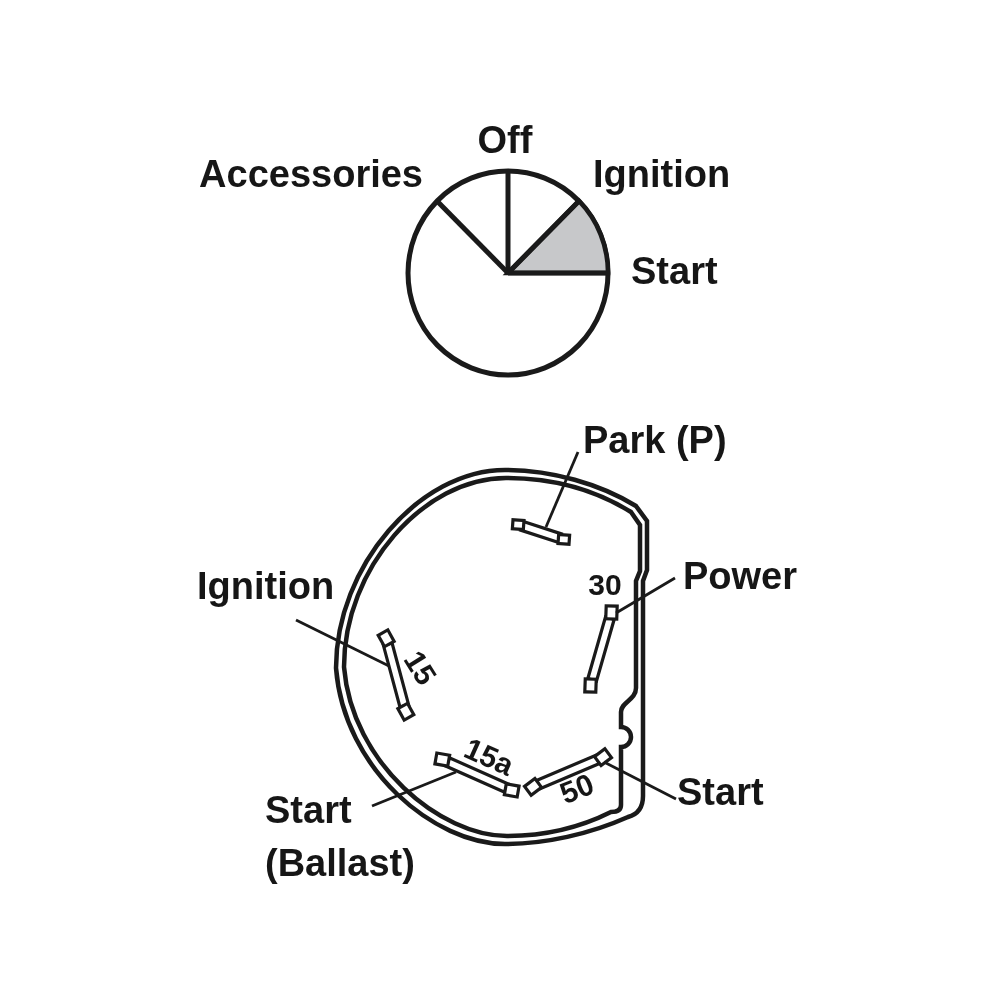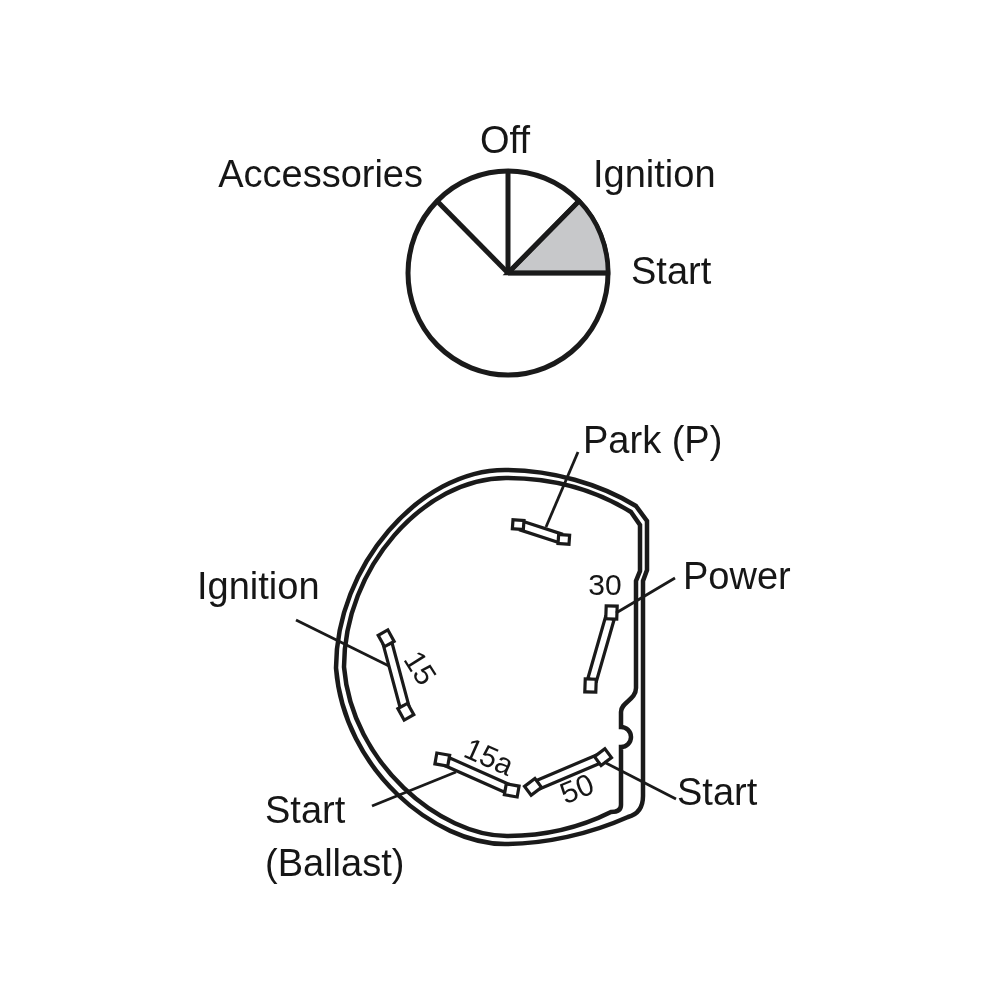--- a/index.html
+++ b/index.html
@@ -1,16 +1,16 @@
 <!DOCTYPE html>
 <html><head>
 <meta charset="utf-8">
 <style>
   html,body{margin:0;padding:0;background:#fff;}
-  .stage{position:relative;width:1000px;height:1000px;background:#fff;overflow:hidden;}
+  .stage{position:relative;width:1000px;height:1000px;background:#fff;overflow:hidden;font-weight:bold;}
   svg{display:block;}
   .lbl{font-family:"Liberation Sans","DejaVu Sans",sans-serif;font-size:38px;fill:#161616;}
   .num{font-family:"Liberation Sans","DejaVu Sans",sans-serif;font-size:30px;fill:#161616;}
   .stroke{stroke:#1a1a1a;fill:none;}
   .fillwhite{fill:#ffffff;}
 </style>
 </head>
 <body>
 
 <div class="stage">

